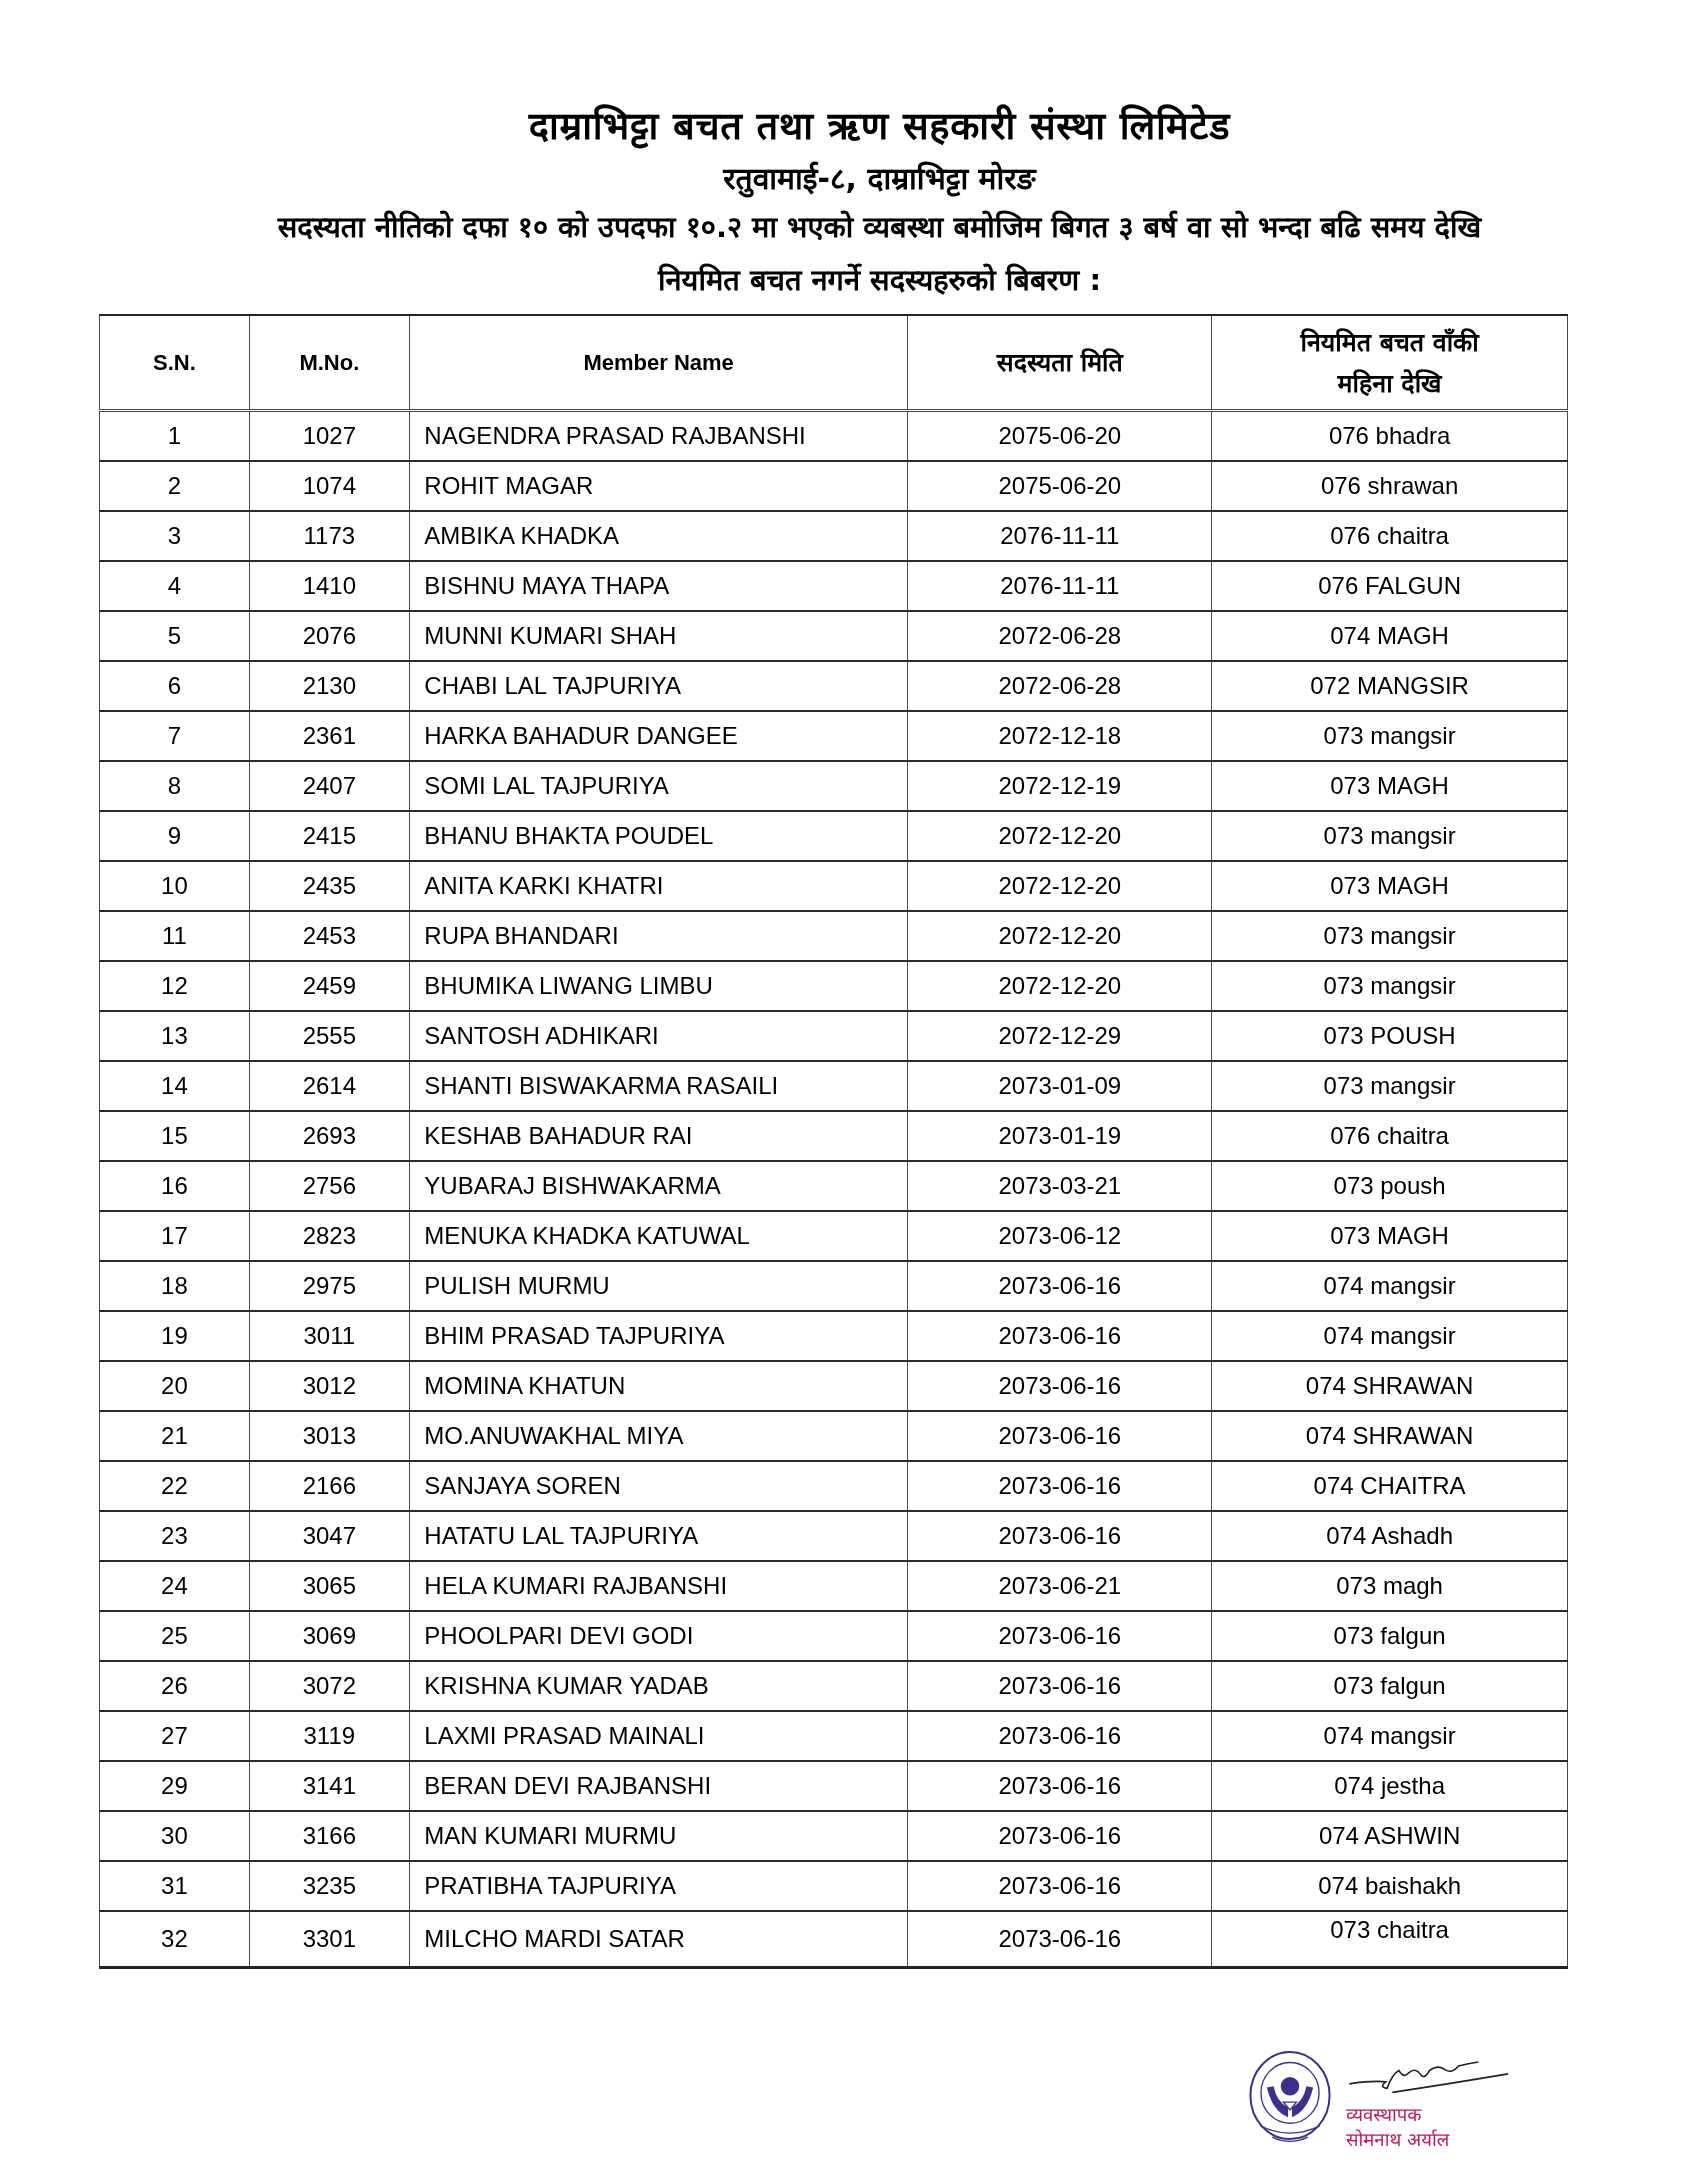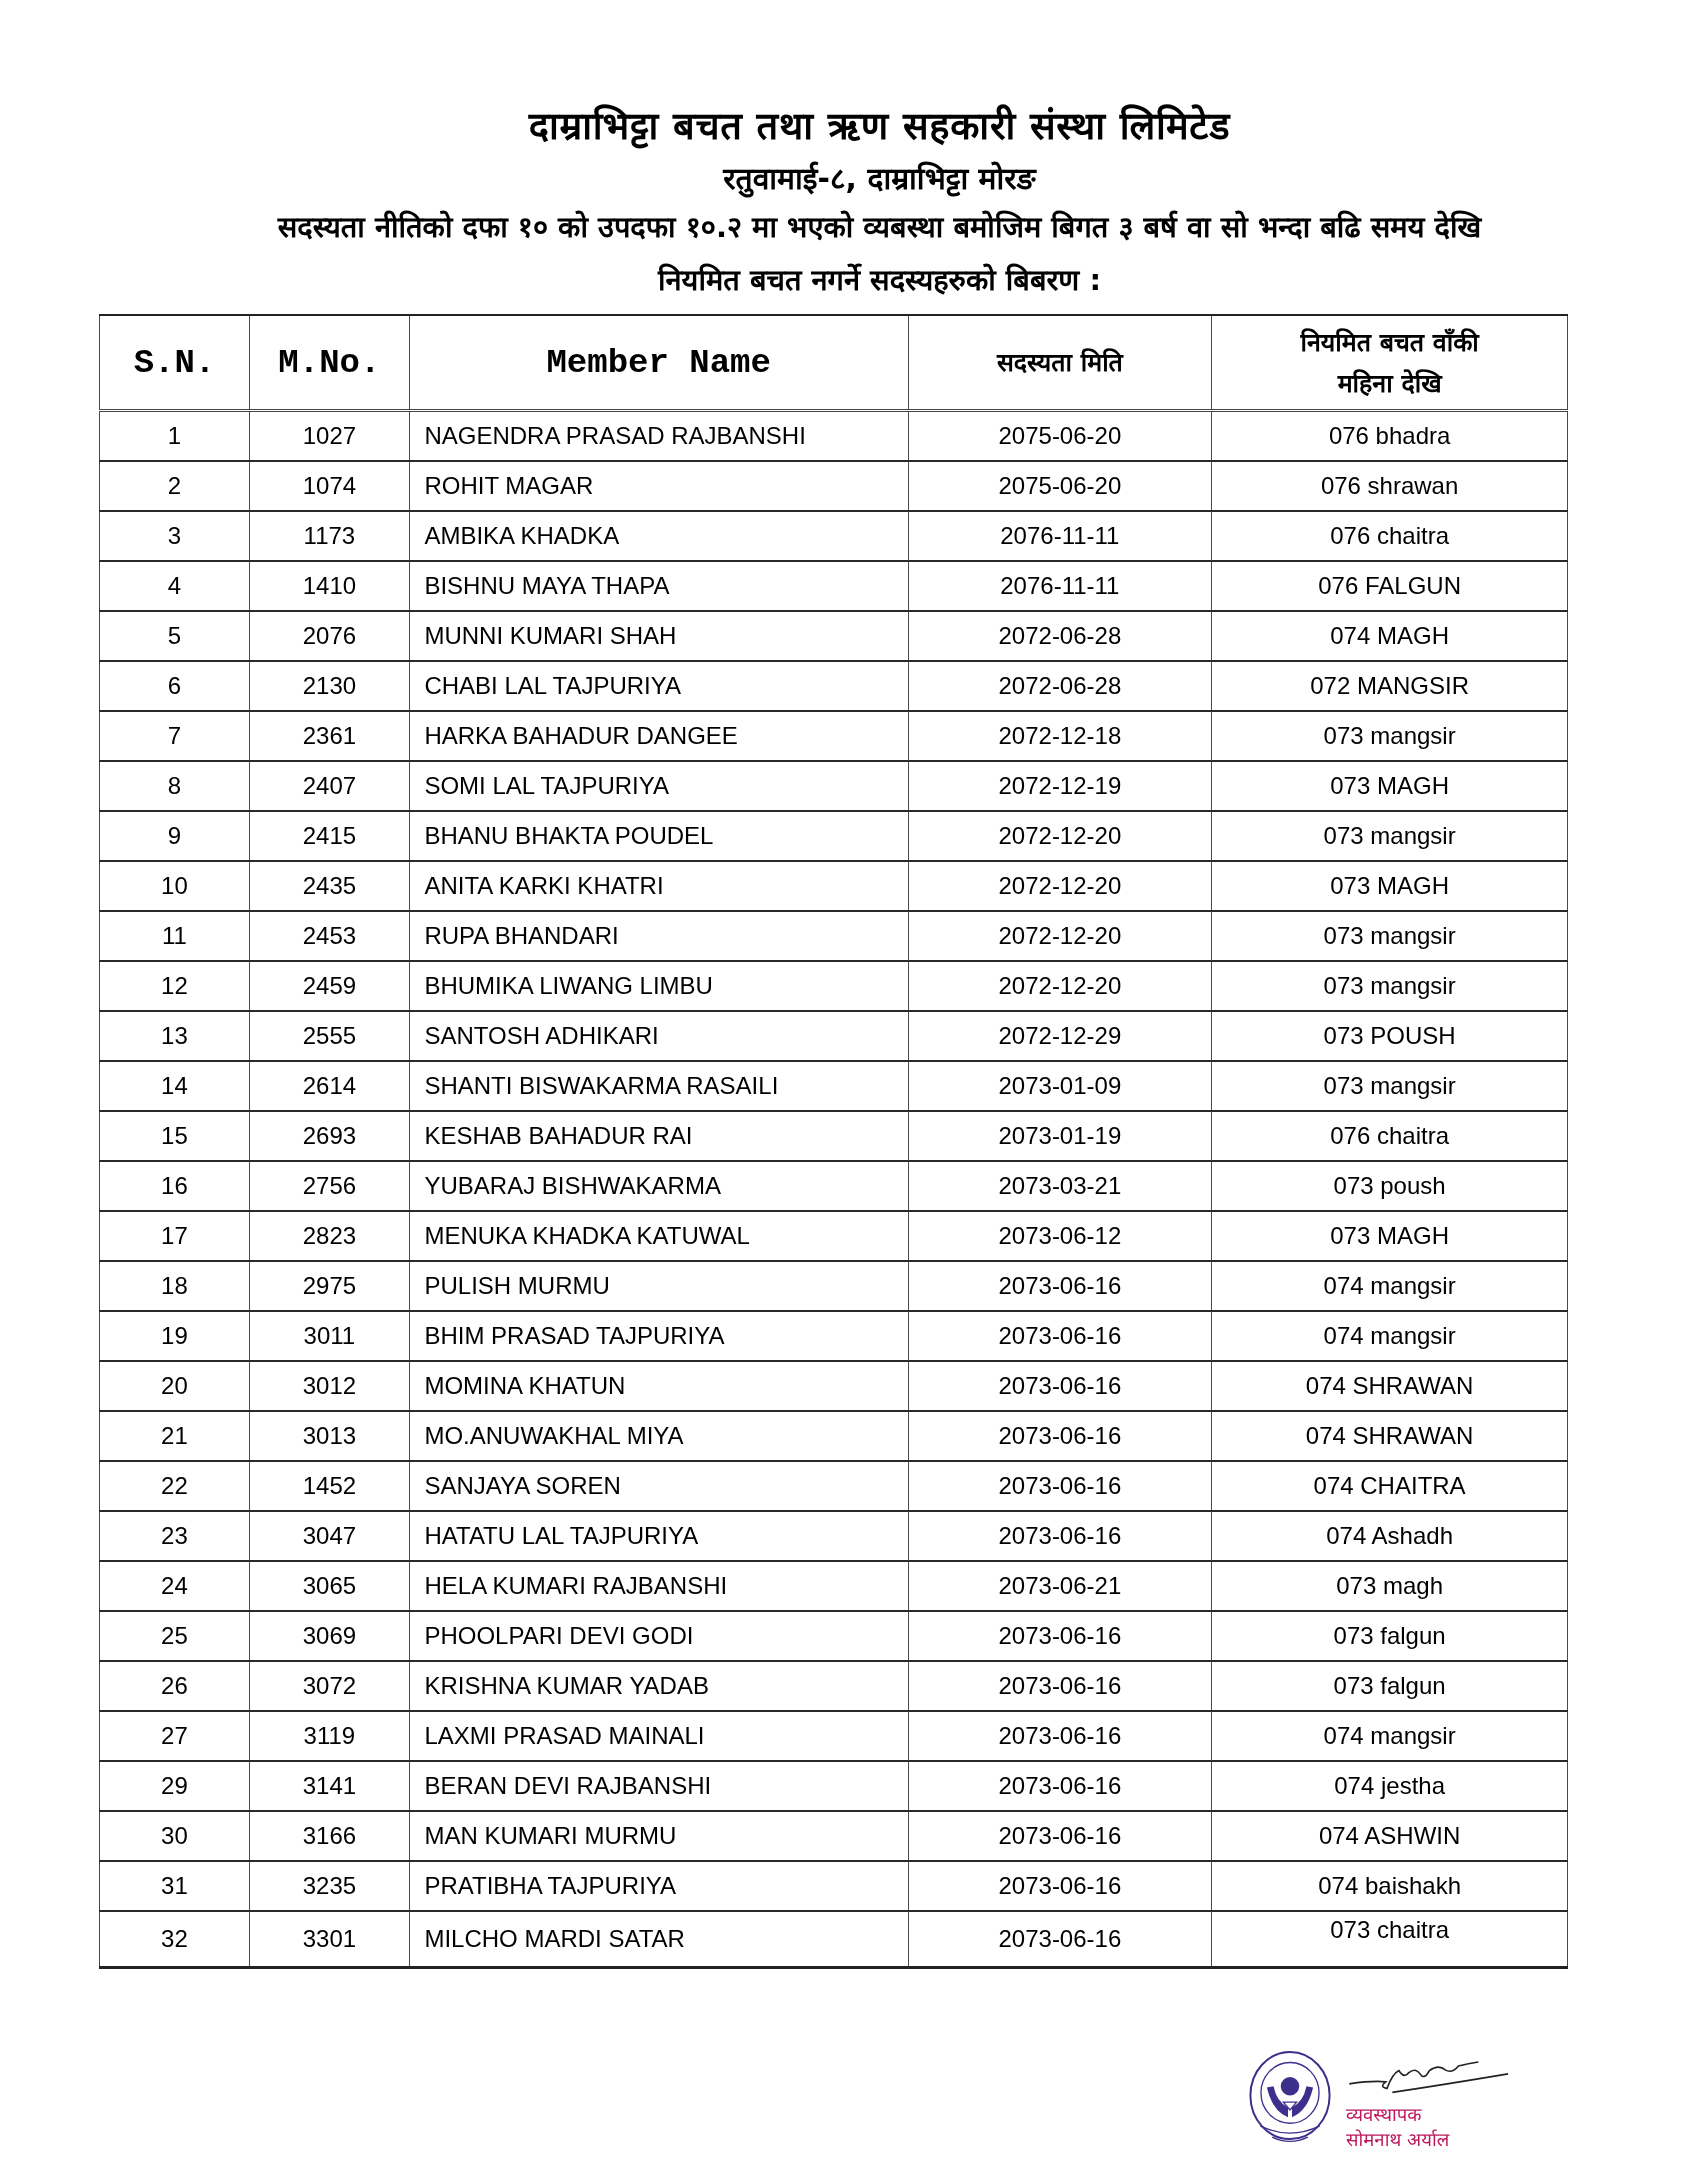--- a/index.html
+++ b/index.html
@@ -19,22 +19,22 @@
 
   table.members {
     position: absolute; left: 99px; top: 314px;
     width: 1469px; border-collapse: collapse;
     font-family: "Liberation Sans", sans-serif;
   }
   table.members th, table.members td {
     border: 1.3px solid #4a4a4a; padding: 0; text-align: center; vertical-align: middle;
   }
   table.members thead th {
-    height: 93px; font-weight: bold; font-size: 34px;
-    font-family: Liberation Mono, monospace;
+    height: 93px; font-weight: bold; font-size: 22px;
+    font-family: Liberation Sans, sans-serif;
     border-top: 2.6px solid #222; border-bottom: 3.3px double #444;
   }
   table.members thead th.dev { font-family: "DejaVu Sans", sans-serif; font-size: 25px; line-height: 41px; }
   table.members tbody td { height: 48px; font-size: 24px; border-bottom: 2.6px solid #2a2a2a; }
   table.members tbody tr:last-child td { border-bottom: 3.3px solid #222; height: 50px; margin-top: 27px; }
   table.members td.name { text-align: left; padding-left: 14.6px; }
   table.members td.c5-last { vertical-align: top; padding-top: 4px; }
 
   .c1 { width: 150px; } .c2 { width: 160px; } .c3 { width: 499px; }
   .c4 { width: 304px; } .c5 { width: 356px; }
@@ -225,21 +225,21 @@
         </tr>
         <tr>
           <td>21</td>
           <td>3013</td>
           <td class="name">MO.ANUWAKHAL MIYA</td>
           <td>2073-06-16</td>
           <td>074 SHRAWAN</td>
         </tr>
         <tr>
           <td>22</td>
-          <td>1452</td>
+          <td>2166</td>
           <td class="name">SANJAYA SOREN</td>
           <td>2073-06-16</td>
           <td>074 CHAITRA</td>
         </tr>
         <tr>
           <td>23</td>
           <td>3047</td>
           <td class="name">HATATU LAL TAJPURIYA</td>
           <td>2073-06-16</td>
           <td>074 Ashadh</td>

